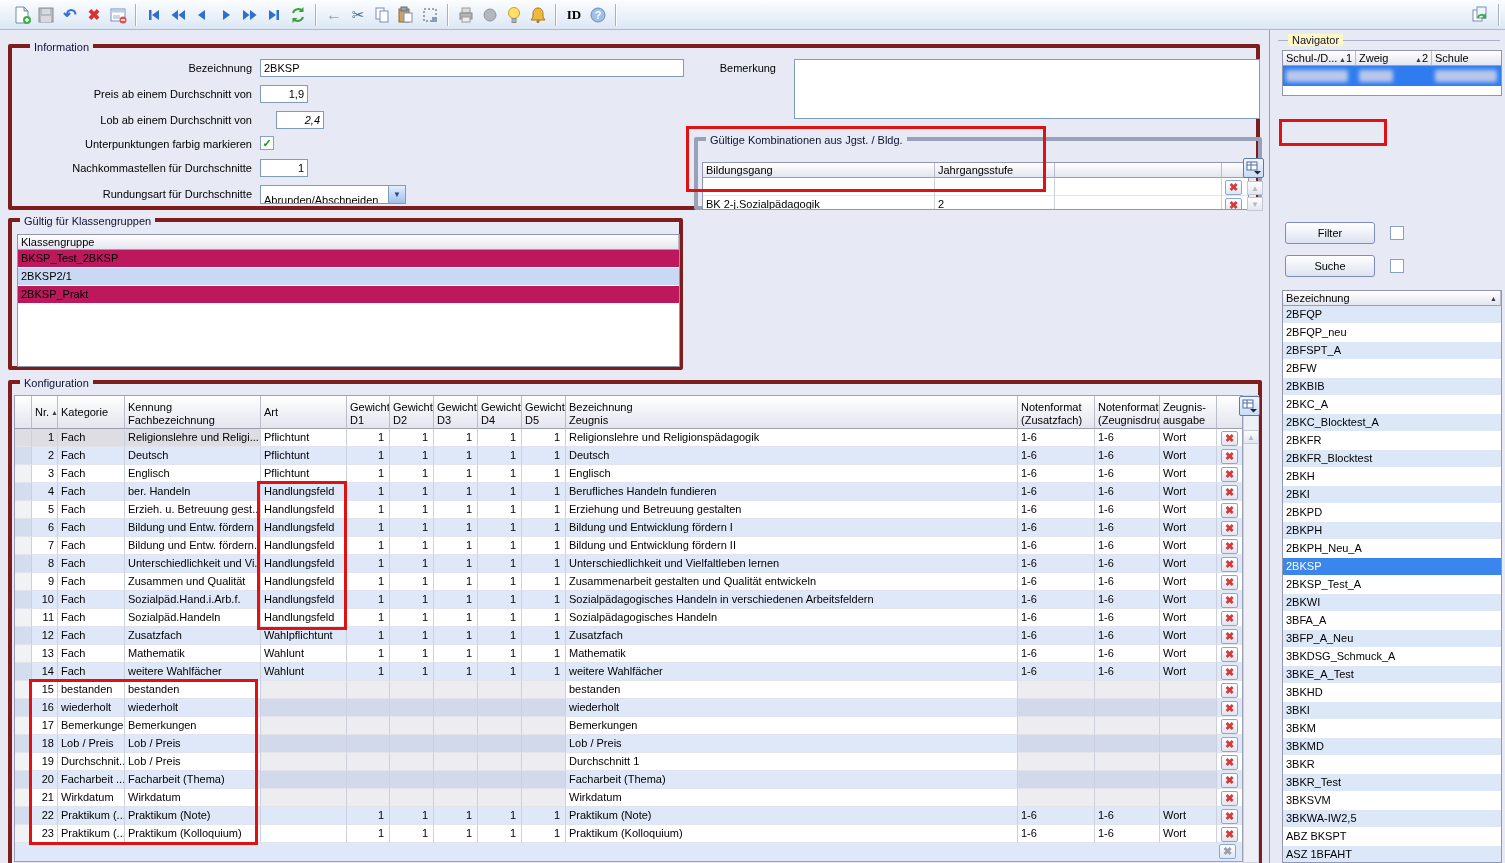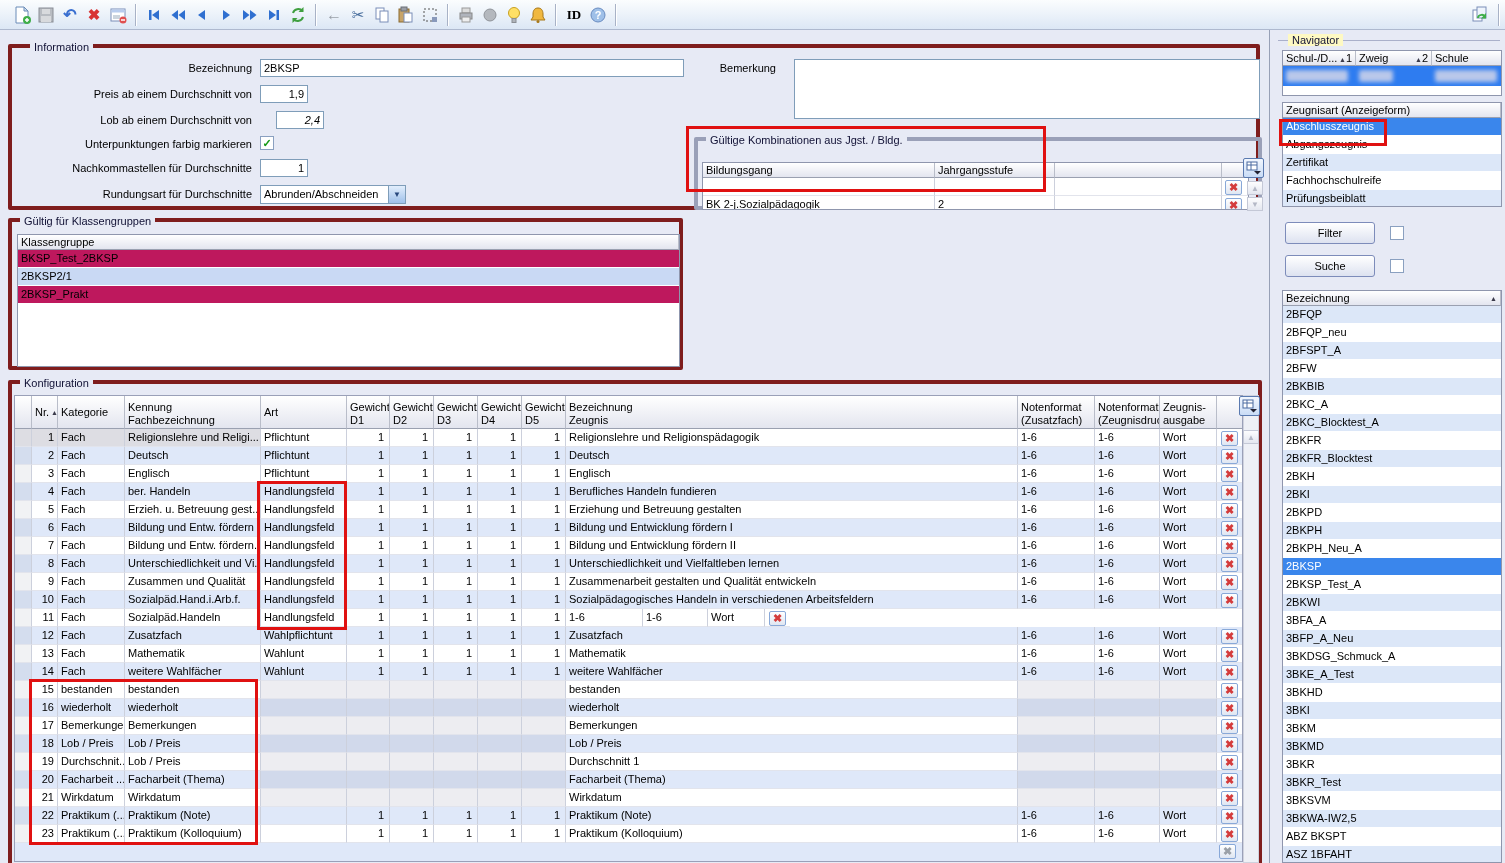--- a/index.html
+++ b/index.html
@@ -20,21 +20,21 @@
   .gb-legend { position:absolute; top:-7px; left:18px; background:#e7eaf5; padding:0 4px; color:#101034; white-space:nowrap; }
 
   
   .lbl { position:absolute; text-align:right; line-height:18px; white-space:nowrap; }
   .inp { position:absolute; height:18px; border:1px solid #7f9db9; background:#fff; font:11px "Liberation Sans",sans-serif; padding:0 3px; }
   .num { text-align:right; }
   .ta  { position:absolute; border:1px solid #7f9db9; background:#fff; resize:none; font:11px "Liberation Sans",sans-serif; }
   .cb  { position:absolute; width:14px; height:14px; border:1px solid #8aa0c0; background:#fff;
          display:flex; align-items:center; justify-content:center; color:#169a16; font-weight:bold; font-size:11px; line-height:11px; }
   .combo { position:absolute; display:flex; height:19px; border:1px solid #7f9db9; background:#fff; }
-  .combo .val { flex:1; padding:2px 3px; white-space:nowrap; overflow:hidden; }
+  .combo .val { flex:1; padding:8px 3px; white-space:nowrap; overflow:hidden; }
   .combo .drop { width:17px; border-left:1px solid #7f9db9; background:linear-gradient(#e2eefc,#9fc0ea);
          display:flex; align-items:center; justify-content:center; color:#27477c; font-size:8px; }
   .push { position:absolute; height:22px; border:1px solid #7d8cba; border-radius:3px;
          background:linear-gradient(#ffffff,#dde2f0); display:flex; align-items:center; justify-content:center; }
 
   
   .box { position:absolute; border:1px solid #8f96ad; background:#fff; overflow:hidden; }
   .hcell { background:linear-gradient(#ffffff,#e3e5ef); border-right:1px solid #b9bdc9; border-bottom:1px solid #9aa0b0;
            padding:1px 3px; white-space:nowrap; overflow:hidden; }
   .lrow { height:18px; line-height:17px; padding:0 3px; white-space:nowrap; overflow:hidden; border-bottom:1px solid #fff; }
@@ -530,20 +530,21 @@
           <span class="c cg"></span>
           <span class="c cnr">11</span>
           <span class="c ckat">Fach</span>
           <span class="c cken">Sozialpäd.Handeln</span>
           <span class="c cart">Handlungsfeld</span>
           <span class="c cd1">1</span>
           <span class="c cd">1</span>
           <span class="c cd">1</span>
           <span class="c cd">1</span>
           <span class="c cd">1</span>
+          <span class="c czg">Sozialpädagogisches Handeln</span>
           <span class="c cnf1">1-6</span>
           <span class="c cnf2">1-6</span>
           <span class="c caus">Wort</span>
           <span class="c ccx" style="border-right:none"><span class="xbtn">✖</span></span>
         </div>
         <div class="krow">
           <span class="c cg"></span>
           <span class="c cnr">12</span>
           <span class="c ckat">Fach</span>
           <span class="c cken">Zusatzfach</span>
@@ -778,28 +779,20 @@
           </span>
         <span class="hcell" style="width:69px;border-right:none">Schule</span>
       </div>
       <div style="position:relative;height:20px;background:#2e7cf0">
         <span class="blurblob" style="left:3px;width:62px"></span>
         <span class="blurblob" style="left:76px;width:34px"></span>
         <span class="blurblob" style="left:152px;width:62px"></span>
       </div>
     </div>
 
-    <div class="box stripe-list" style="left:12px;top:72px;width:220px;height:105px">
-      <div class="hcell">Zeugnisart (Anzeigeform)</div>
-      <div class="lrow sel">Abschlusszeugnis</div>
-        <div class="lrow">Abgangszeugnis</div>
-        <div class="lrow">Zertifikat</div>
-        <div class="lrow">Fachhochschulreife</div>
-        <div class="lrow">Prüfungsbeiblatt</div>
-    </div>
 
     <span class="push" style="left:15px;top:192px;width:90px">
         <span>Filter</span>
       </span>
     <span class="cb" style="left:120px;top:196px"></span>
     <span class="push" style="left:15px;top:225px;width:90px">
         <span>Suche</span>
       </span>
     <span class="cb" style="left:120px;top:229px"></span>
 

